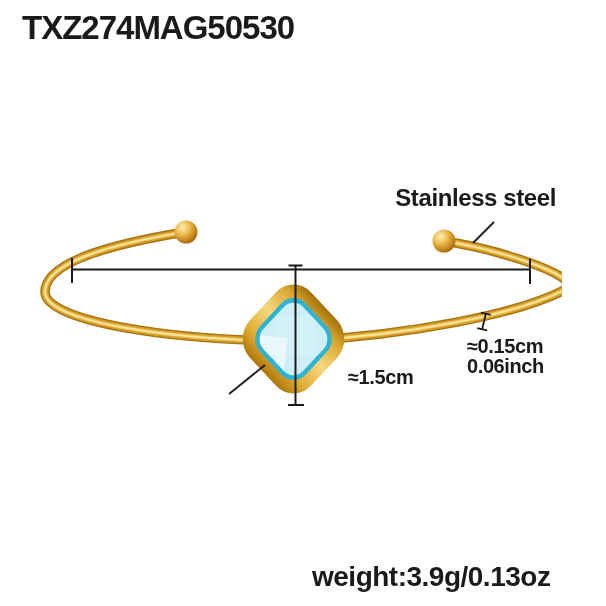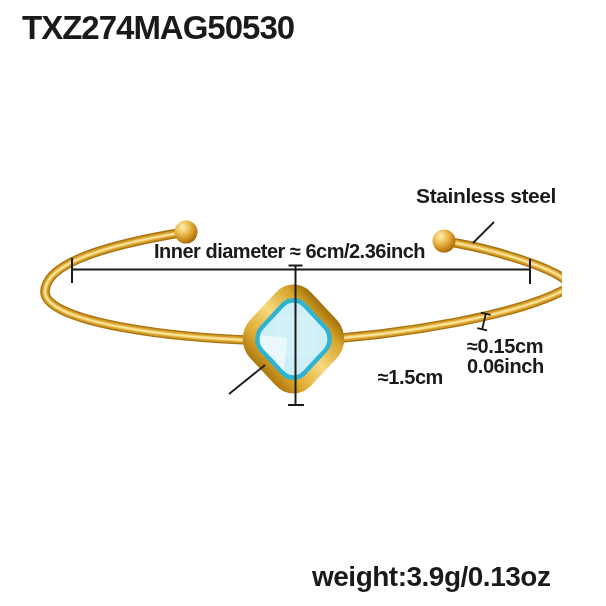--- a/index.html
+++ b/index.html
@@ -7,24 +7,24 @@
     position:relative;
     width:562px;height:606px;
     background:var(--background,#fff);
     font-family:"Liberation Sans",sans-serif;
     color:var(--text,#1a1a1a);
     overflow:hidden;
   }
   .stage svg{position:absolute;left:0;top:0;}
   .txt{position:absolute;white-space:nowrap;line-height:1.18;font-weight:700;}
   .code{left:22px;top:9px;font-size:33px;letter-spacing:-1px;}
-  .material{right:6px;top:184px;font-size:21px;letter-spacing:-0.4px;}
+  .material{right:6px;top:184px;font-size:24px;letter-spacing:-0.4px;}
   .dia{left:154px;top:240px;font-size:20px;letter-spacing:-0.5px;}
   .stone-size{left:348px;top:367px;width:95px;font-size:20px;line-height:20px;
-    letter-spacing:-0.4px;text-align:right;white-space:nowrap;}
+    letter-spacing:-0.4px;text-align:left;white-space:nowrap;}
   .thickness{left:467px;top:336px;font-size:20px;line-height:20px;letter-spacing:-0.4px;}
   .czech{left:142px;top:401px;font-size:24px;letter-spacing:-0.5px;}
   .weight{left:312px;top:560px;font-size:28px;letter-spacing:-0.5px;}
 
   
   .wire-base   {stroke:var(--gold-dark,#a9720d);}
   .wire-mid    {stroke:var(--gold-mid,#d09b2a);}
   .wire-light  {stroke:var(--gold-light,#edc256);}
   .wire-core   {stroke:var(--gold-core,#ffe9a8);}
   .measure     {stroke:var(--text,#1a1a1a);}
@@ -106,21 +106,20 @@
     </g>
 
     <line class="measure" stroke-width="1.8" x1="494" y1="222" x2="473" y2="243"></line>
     <line class="measure" stroke-width="1.8" x1="229" y1="394" x2="265" y2="365"></line>
   </svg>
 
   <div class="txt code">TXZ274MAG50530</div>
 
   <div class="txt material">Stainless steel</div>
 
-  <div class="txt dia">Inner diameter ≈ 6cm/2.36inch</div>
 
   <div class="txt stone-size">
     <div>≈1.5cm</div>
   </div>
 
   <div class="txt thickness">
     <div>≈0.15cm</div>
     <div>0.06inch</div>
   </div>
 

